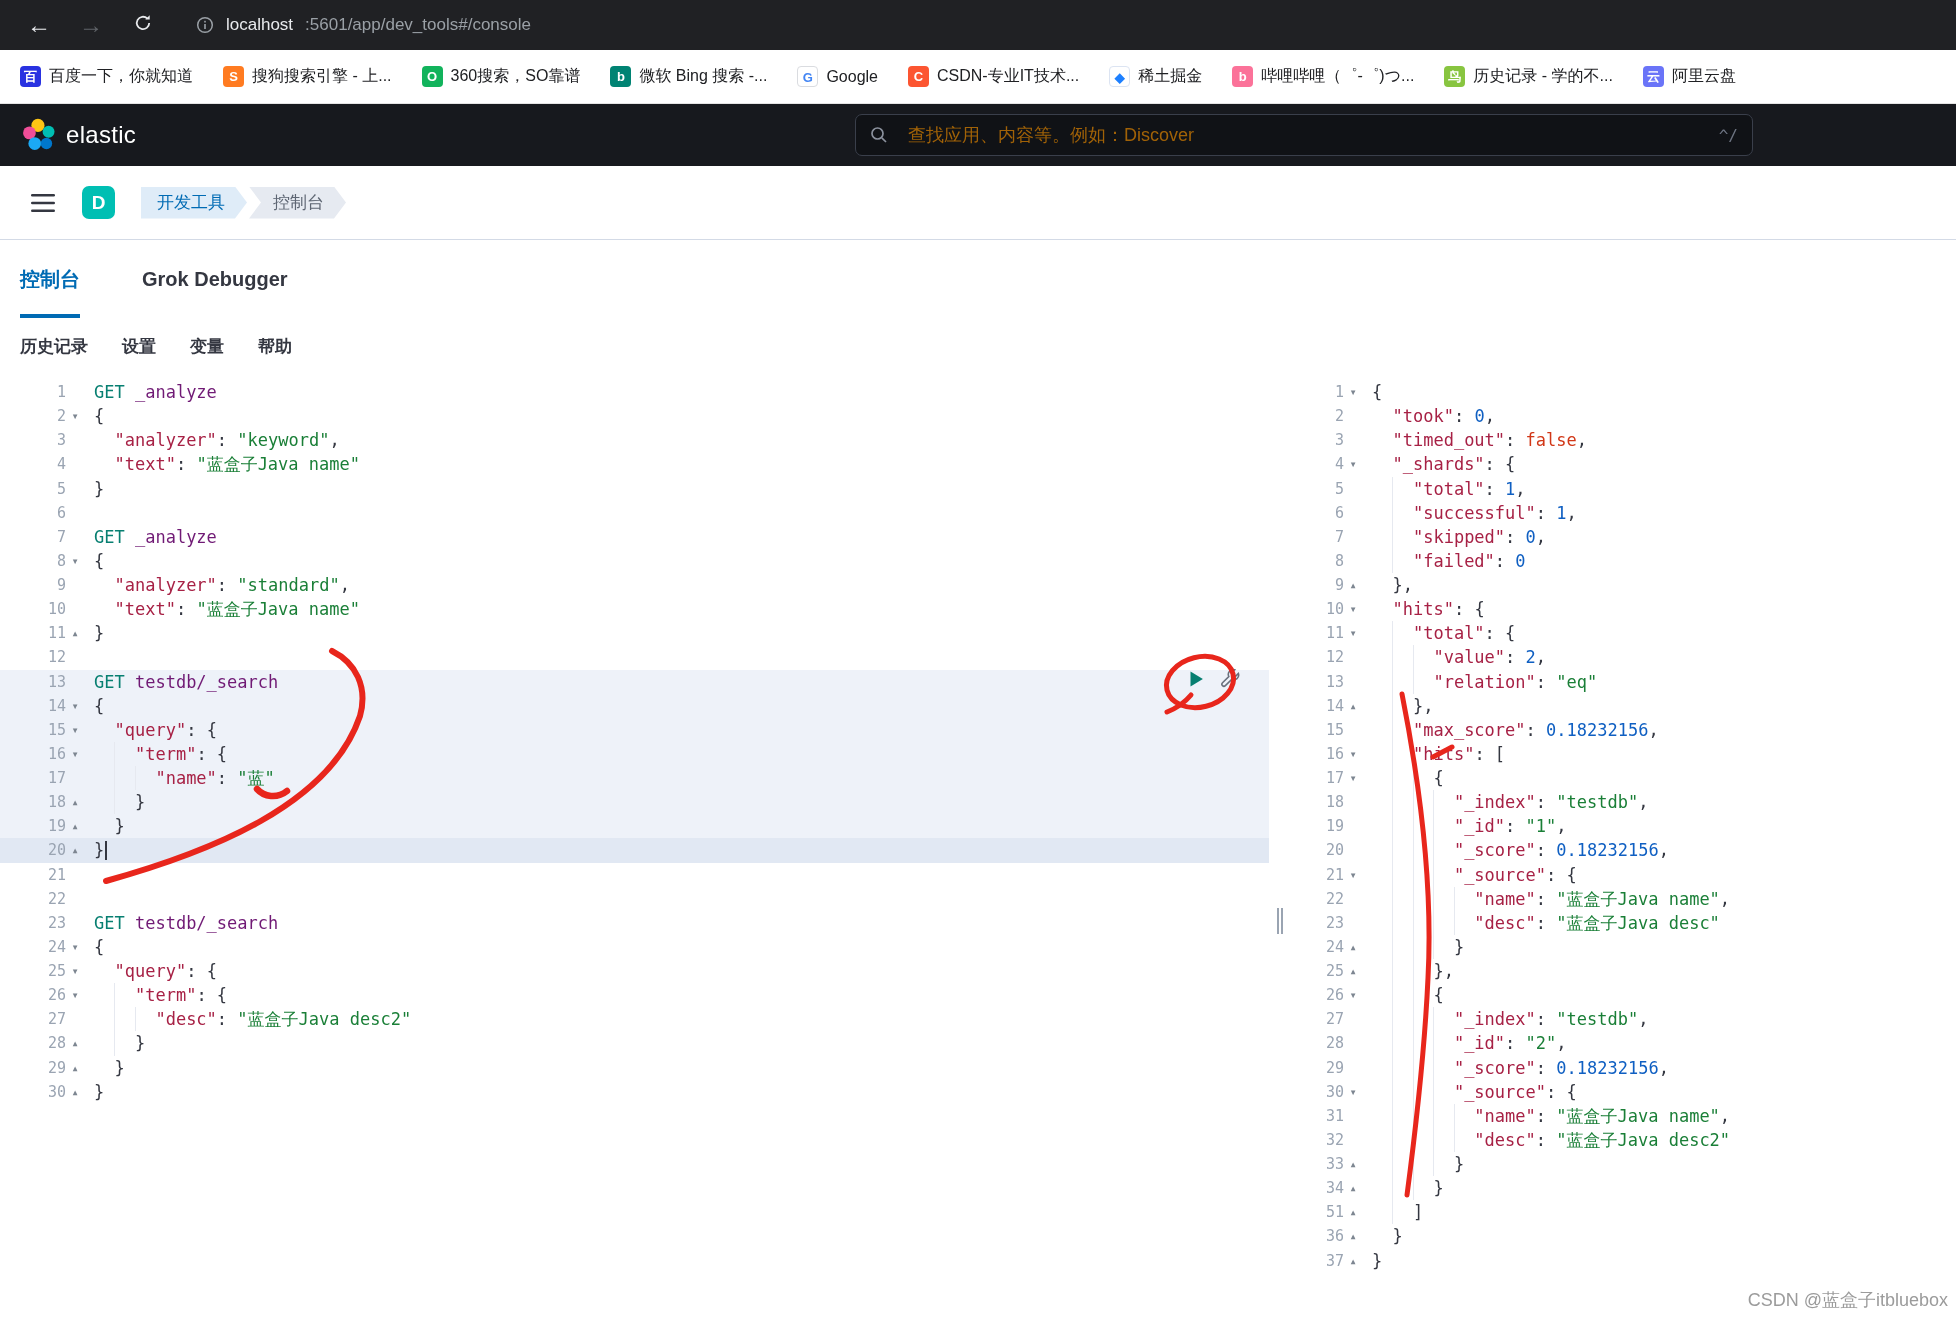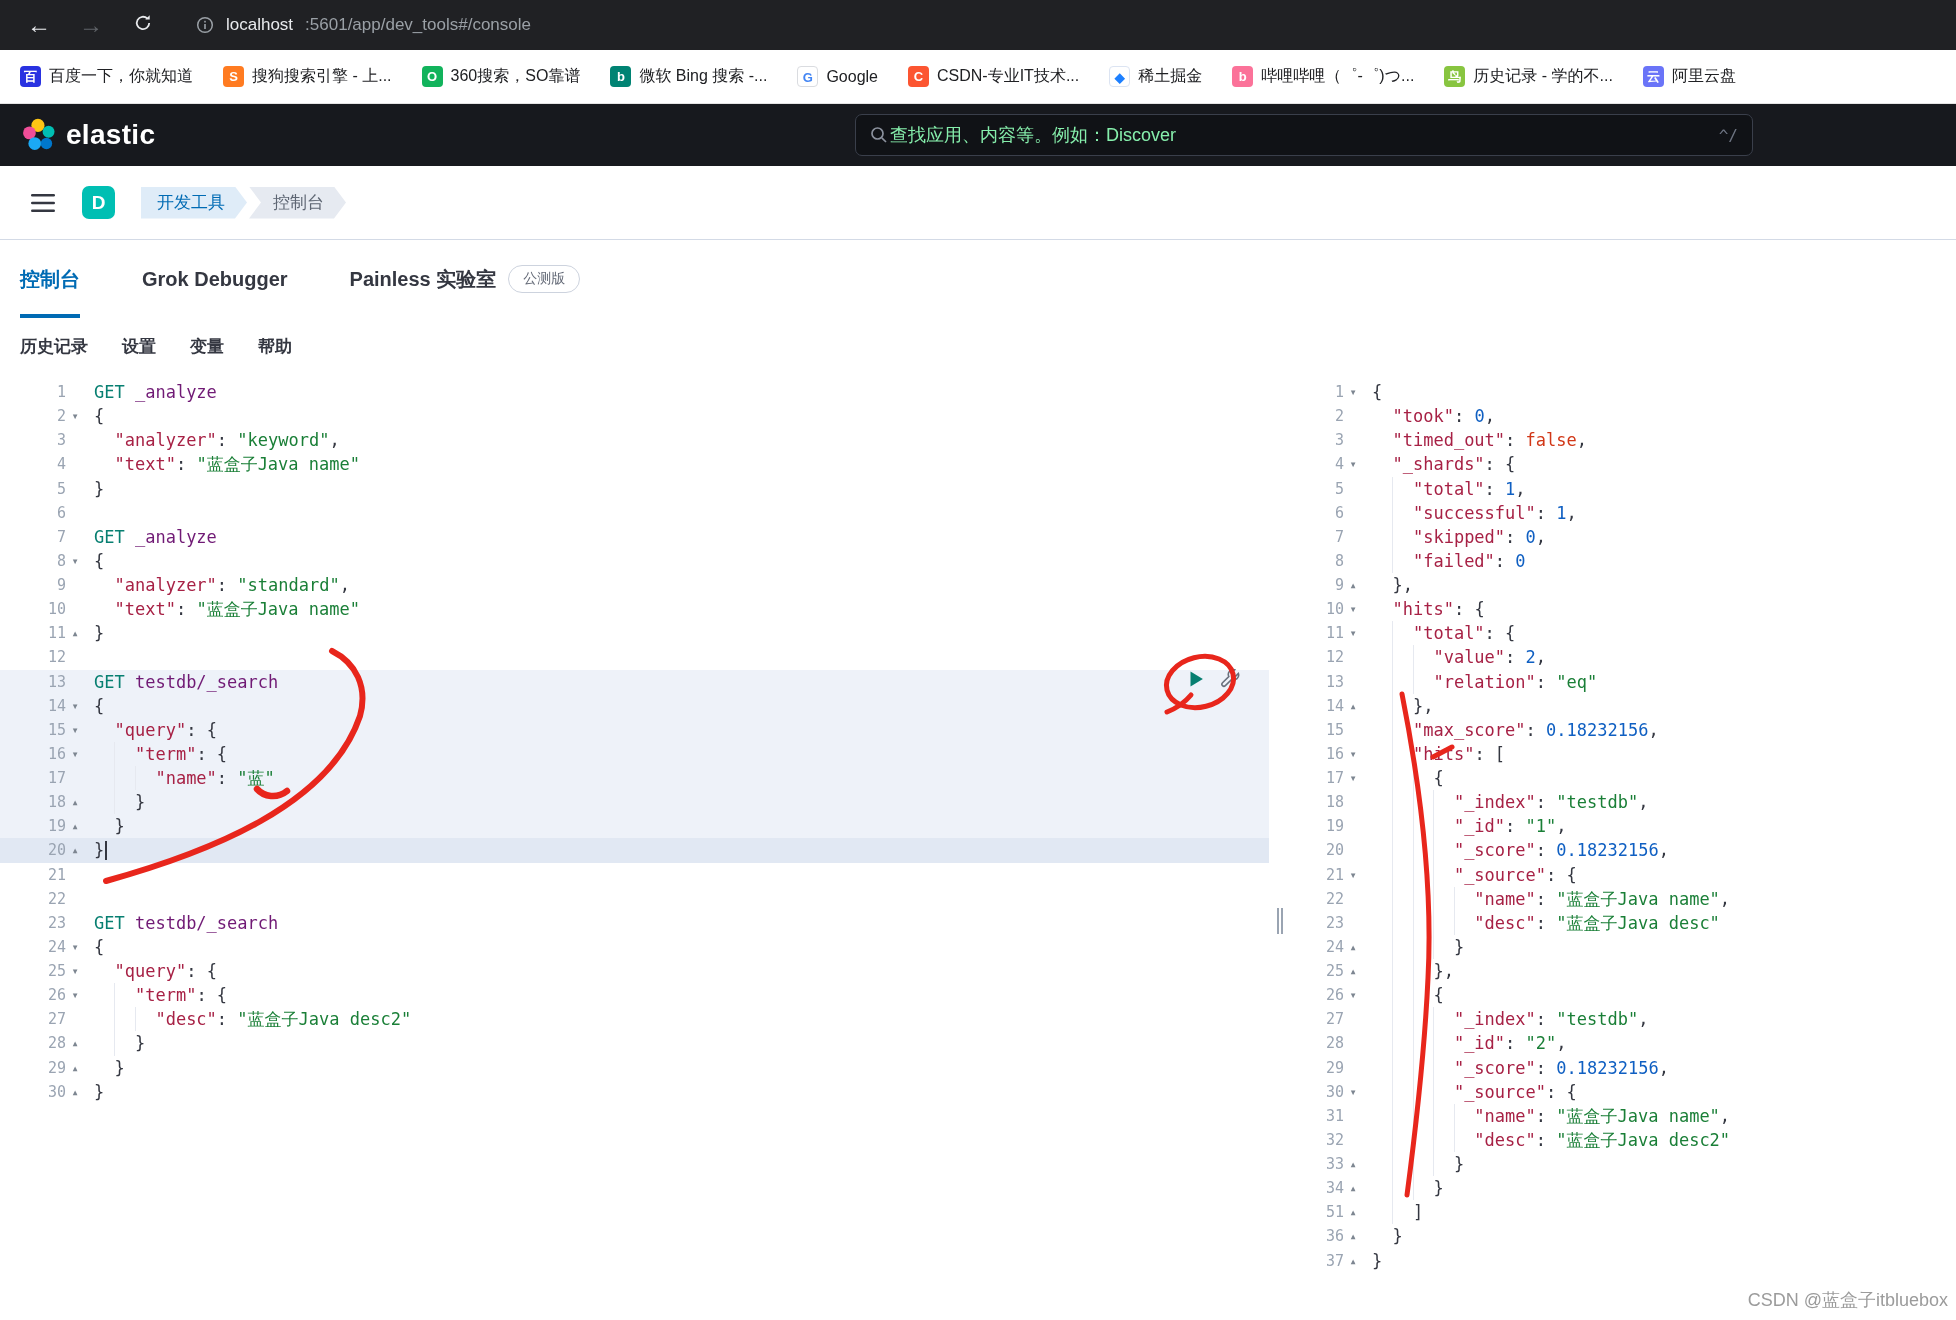--- a/index.html
+++ b/index.html
@@ -20,25 +20,25 @@
   .bkbar { height:54px; background:#ffffff; border-bottom:1px solid #e4e4e4;
            display:flex; align-items:center; padding:0 20px; gap:30px; }
   .bm { display:flex; align-items:center; gap:8px; cursor:pointer; white-space:nowrap; }
   .bm-ico { width:21px; height:21px; border-radius:4px; font-size:13px; font-weight:bold;
             line-height:21px; text-align:center; flex:0 0 21px; }
   .bm-label { font-size:16px; color:#202124; }
 
   
   .esheader { position:relative; height:62px; background:#17191e; display:flex; align-items:center; }
   .logo-wrap { display:flex; align-items:center; gap:10px; margin-left:22px; }
-  .brand { color:#fff; font-size:28px; font-weight:700; letter-spacing:.3px; }
+  .brand { color:#fff; font-size:24px; font-weight:400; letter-spacing:.3px; }
   .essearch { position:absolute; left:855px; top:10px; width:898px; height:42px;
               background:#101216; border:1px solid #3a3f4b; border-radius:7px;
               display:flex; align-items:center; padding:0 14px; cursor:text; }
-  .essearch .ph { color:#86efac; font-size:18px; margin-left:2px; flex:1; }
+  .essearch .ph { color:#a16207; font-size:18px; margin-left:20px; flex:1; }
   .essearch .hint { color:#6d7482; font-size:16px; font-family:"DejaVu Sans Mono", monospace; }
 
   
   .crumbrow { height:74px; background:#fff; border-bottom:1px solid #d3dae6;
               display:flex; align-items:center; padding-left:30px; gap:26px; }
   .spacebadge { width:33px; height:33px; border-radius:7px; background:#00bfb3; color:#fff;
                 font-weight:bold; font-size:19px; display:flex; align-items:center; justify-content:center; cursor:pointer; }
   .crumbs { display:flex; align-items:center; }
   .crumb { height:32px; line-height:32px; font-size:17px; padding:0 22px 13px 16px; cursor:pointer; }
   .crumb-blue { background:#dfecf8; color:#006bb4;
@@ -195,24 +195,20 @@
       </div>
   </div>
 
   <div class="tabsrow" id="tabs">
       <div class="tab active">
         <span>控制台</span>
       </div>
       <div class="tab">
         <span>Grok Debugger</span>
       </div>
-      <div class="tab">
-        <span>Painless 实验室</span>
-        <span class="tab-badge">公测版</span>
-      </div>
     </div>
 
   <div class="menurow" id="consoleMenu">
       <span class="menu-item">历史记录</span>
       <span class="menu-item">设置</span>
       <span class="menu-item">变量</span>
       <span class="menu-item">帮助</span>
     </div>
 
   <div class="editor">

